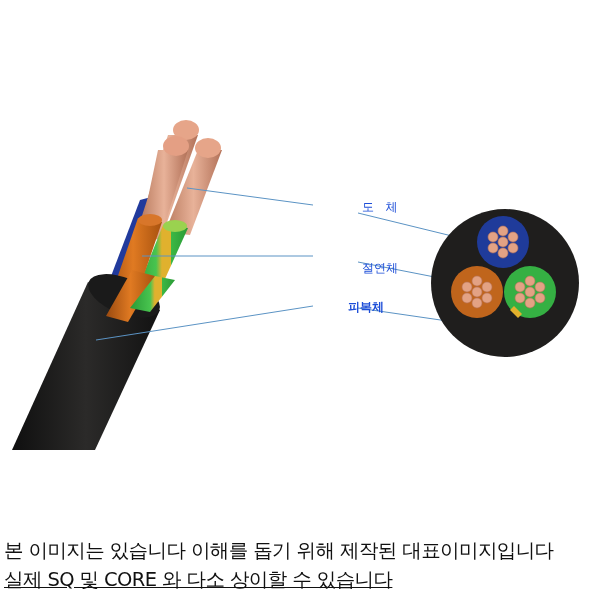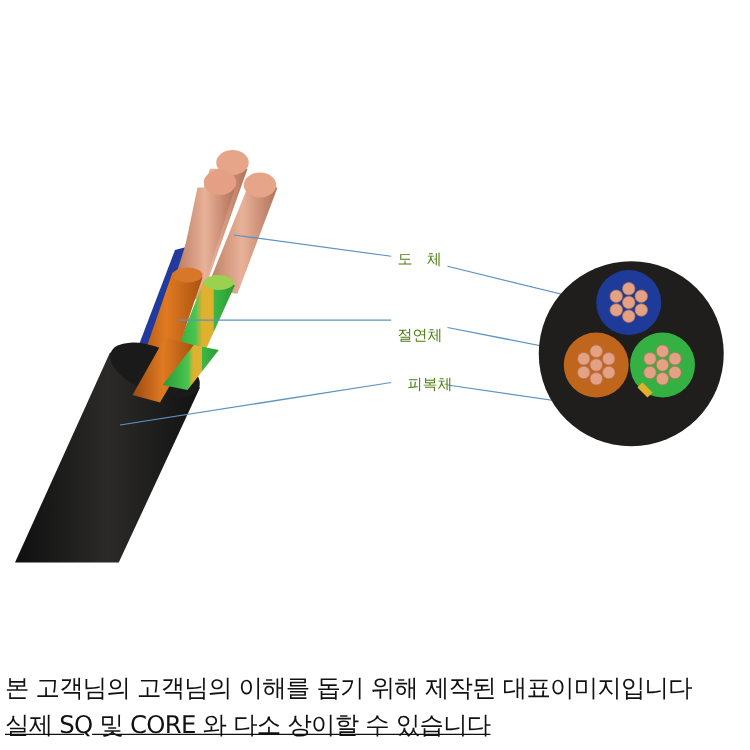--- a/index.html
+++ b/index.html
@@ -1,21 +1,21 @@
 <!DOCTYPE html>
 <html><head>
 <meta charset="utf-8">
 <style>
   html, body { margin: 0; padding: 0; background: #ffffff; }
   body { width: 600px; height: 600px; position: relative; overflow: hidden;
          font-family: "DejaVu Sans", sans-serif; }
   .stage { position: absolute; left: 0; top: 0; width: 600px; height: 600px; }
   svg.art { position: absolute; left: 0; top: 0; }
-  .label { position: absolute; font-size: 12px; color: #4d7c0f; letter-spacing: 0px;
-           font-family: "DejaVu Sans", sans-serif; white-space: pre; }
+  .label { position: absolute; font-size: 12px; color: #1d4ed8; letter-spacing: 0px;
+           font-family: "DejaVu Sans", sans-serif; white-space: pre; margin-left: 44px; }
   .caption { position: absolute; left: 4px; font-size: 19.5px; color: #111;
              font-family: "DejaVu Sans", sans-serif; white-space: nowrap; letter-spacing: -0.6px; }
 </style>
 </head>
 <body>
 
 <div class="stage">
   <svg class="art" width="600" height="600" viewBox="0 0 600 600">
     <defs>
       <linearGradient id="sheathGrad" x1="0" y1="0" x2="1" y2="0">
@@ -109,17 +109,17 @@
         <circle cx="520" cy="287" r="5"></circle>
           <circle cx="540" cy="287" r="5"></circle>
         <circle cx="520" cy="298" r="5"></circle>
           <circle cx="540" cy="298" r="5"></circle>
       </g>
     </g>
   </svg>
 
   <span class="label" style="left:318px; top:199px;">도   체</span>
   <span class="label" style="left:318px; top:260px;">절연체</span>
-  <span class="label" style="left:326px; top:299px;">피복체</span>
+  <span class="label" style="left:304px; top:299px;font-weight:bold;">피복체</span>
 </div>
 
-<div class="caption" style="top:537px;">본 고객님의 고객님의 이해를 돕기 위해 제작된 대표이미지입니다</div>
+<div class="caption" style="top:537px;">본 이미지는 있습니다 이해를 돕기 위해 제작된 대표이미지입니다</div>
 <div class="caption" style="top:566px;text-decoration:underline;">실제 SQ 및 CORE 와 다소 상이할 수 있습니다</div>
 
 </body></html>

